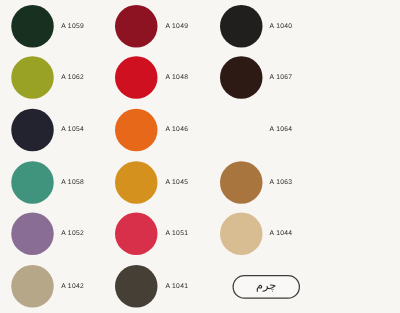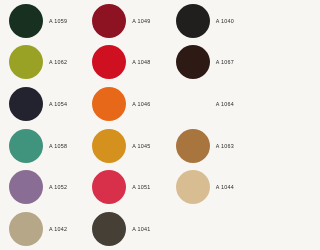--- a/index.html
+++ b/index.html
@@ -148,14 +148,17 @@
         <span class="swatch-code" style="color: rgb(43, 43, 43);">A 1044</span>
       </div>
       <div class="swatch-cell">
         <span class="swatch-dot" style="background: rgb(182, 167, 136);"></span>
         <span class="swatch-code" style="color: rgb(43, 43, 43);">A 1042</span>
       </div>
       <div class="swatch-cell">
         <span class="swatch-dot" style="background: rgb(70, 63, 54);"></span>
         <span class="swatch-code" style="color: rgb(43, 43, 43);">A 1041</span>
       </div>
+      <div class="swatch-cell pill-cell">
+        <button class="pill-button" style="border-color: rgb(61, 61, 61); background: rgb(250, 248, 246); color: rgb(38, 38, 38);">چرم</button>
+      </div>
     </div>
 </div>
 
 </body></html>

